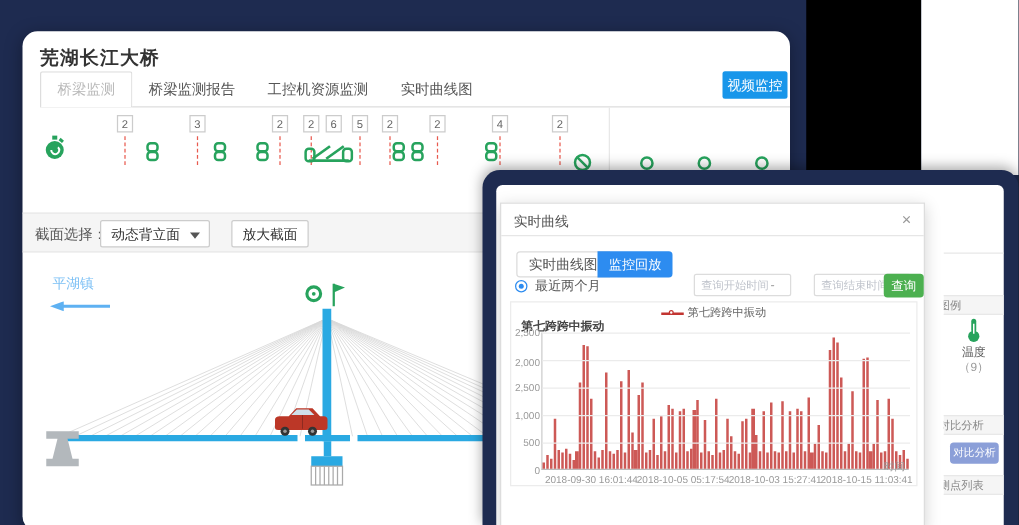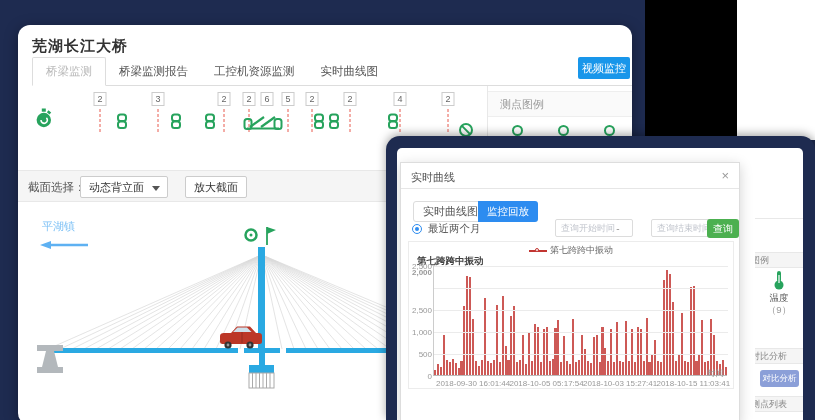--- a/index.html
+++ b/index.html
@@ -48,21 +48,21 @@
   #direction-label{left:24px;top:194px;font-size:11px;color:#7cc0f5;}
   #direction-arrow{left:22px;top:216px;width:50px;height:8px;}
   #bridge-svg{left:0;top:180px;}
 
   
   #front-window{left:386px;top:136px;width:429px;height:284px;background:#1e2b50;border-radius:14px 14px 0 0;
     padding:12px 12px 0 11px;box-shadow:0 -2px 10px rgba(0,0,0,.35);}
   #fw-inner{position:relative;width:406px;height:272px;background:#fff;border-radius:5px 5px 0 0;overflow:hidden;}
 
   
-  #right-strip{left:358px;top:16px;width:48px;height:221px;}
+  #right-strip{left:358px;top:0;width:48px;height:221px;}
   .strip-band{position:absolute;left:0;width:48px;height:16px;background:#f5f5f5;border-top:1px solid #e8e8e8;border-bottom:1px solid #e8e8e8;
     overflow:hidden;display:flex;align-items:center;}
   .strip-band span{font-size:9px;color:#888;white-space:nowrap;margin-left:-4px;}
   #strip-divider{left:0;top:54px;width:48px;height:0;border-top:1px solid #e8e8e8;}
   #strip-temp-icon{left:17px;top:106px;}
   #strip-temp-label{left:0;top:128px;width:48px;text-align:center;font-size:9.5px;color:#555;}
   #strip-temp-count{left:0;top:140px;width:48px;text-align:center;font-size:9.5px;color:#999;}
   #compare-btn{left:5px;top:206px;width:39px;height:17px;background:#8b9fd8;border-radius:3px;color:#fff;font-size:8.5px;
     display:flex;align-items:center;justify-content:center;cursor:pointer;white-space:nowrap;}
 
@@ -193,23 +193,20 @@
         <div class="dashline" style="left: 382px;"></div>
         <div class="badge" style="left: 430px;">2</div>
         <div class="dashline" style="left: 430px;"></div>
         <div class="rowicon" style="left: 448px; top: 36px;"><svg width="16" height="16">
             <circle cx="8" cy="8" r="6" fill="none" stroke="#27a35d" stroke-width="2"></circle>
             <line x1="3.9" y1="3.9" x2="12.1" y2="12.1" stroke="#27a35d" stroke-width="2"></line>
           </svg></div>
       </div>
 
     <div class="abs" id="panel-divider"></div>
-    <div class="abs" id="legend-header">
-      <span>测点图例</span>
-    </div>
     <div class="abs legend-frag" style="left:494px"></div>
     <div class="abs legend-frag" style="left:540px"></div>
     <div class="abs legend-frag" style="left:586px"></div>
 
     <div class="abs" id="toolbar">
       <div class="abs" id="section-label">截面选择：</div>
       <div class="abs" id="section-select">
         <span>动态背立面</span>
         <span id="select-caret"></span>
       </div>
@@ -440,21 +437,21 @@
                 <div class="bar" style="height: 7.9px; background: rgb(194, 53, 49);"></div>
               </div>
           <div class="ytick" style="top: 110px;">0</div>
               <div class="gridline" style="top: 88px;"></div>
               <div class="ytick" style="top: 88px;">500</div>
               <div class="gridline" style="top: 66px;"></div>
               <div class="ytick" style="top: 66px;">1,000</div>
               <div class="gridline" style="top: 44px;"></div>
               <div class="ytick" style="top: 44px;">2,500</div>
               <div class="gridline" style="top: 22px;"></div>
-              <div class="ytick" style="top: 6px; font-weight: bold;">2,000</div>
+              <div class="ytick" style="top: 24px;">2,000</div>
               <div class="gridline" style="top: 0px;"></div>
               <div class="ytick" style="top: 0px;">2,500</div>
             </div>
           <div class="abs" id="xaxis-name">时间</div>
         <div class="xlabel" style="left: 26.94px;">2018-09-30 16:01:44</div>
             <div class="xlabel" style="left: 100.44px;">2018-10-05 05:17:54</div>
             <div class="xlabel" style="left: 173.94px;">2018-10-03 15:27:41</div>
             <div class="xlabel" style="left: 247.44px;">2018-10-15 11:03:41</div>
           </div>
       </div>

